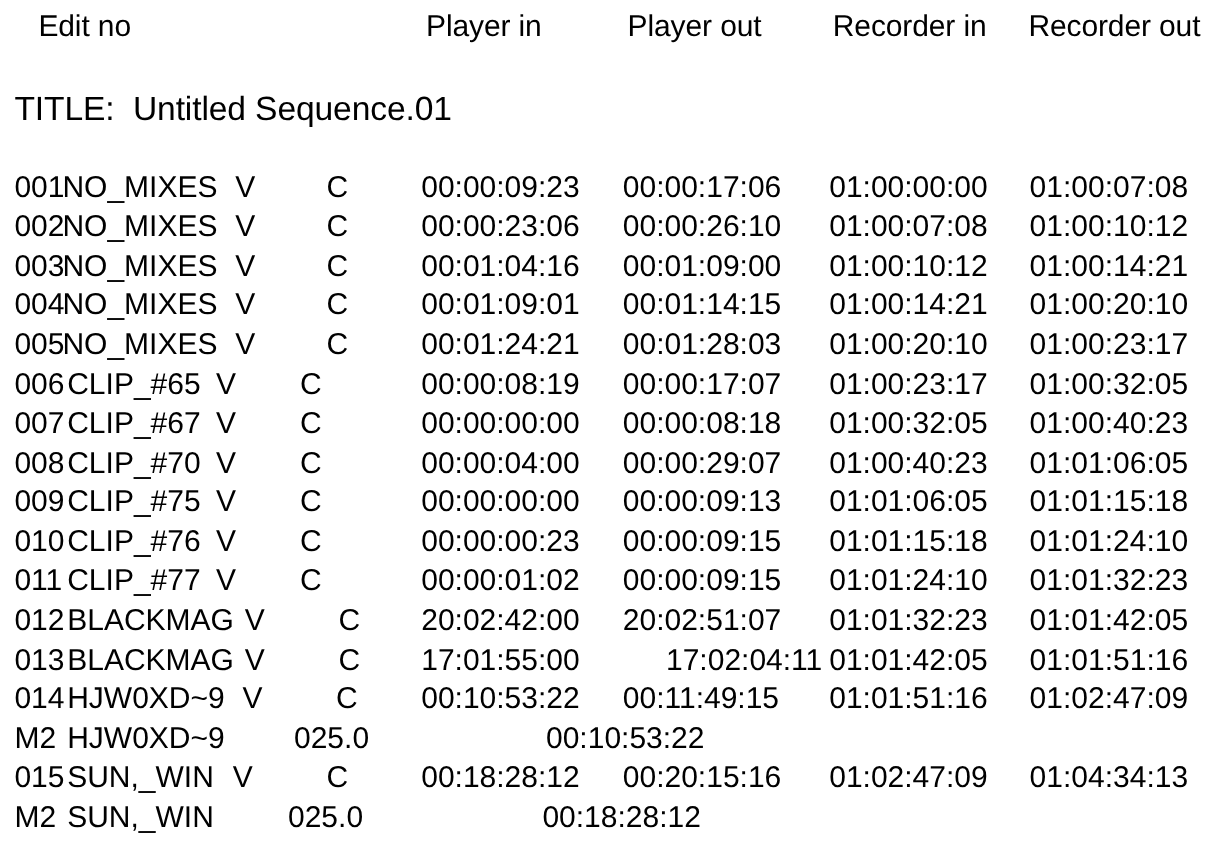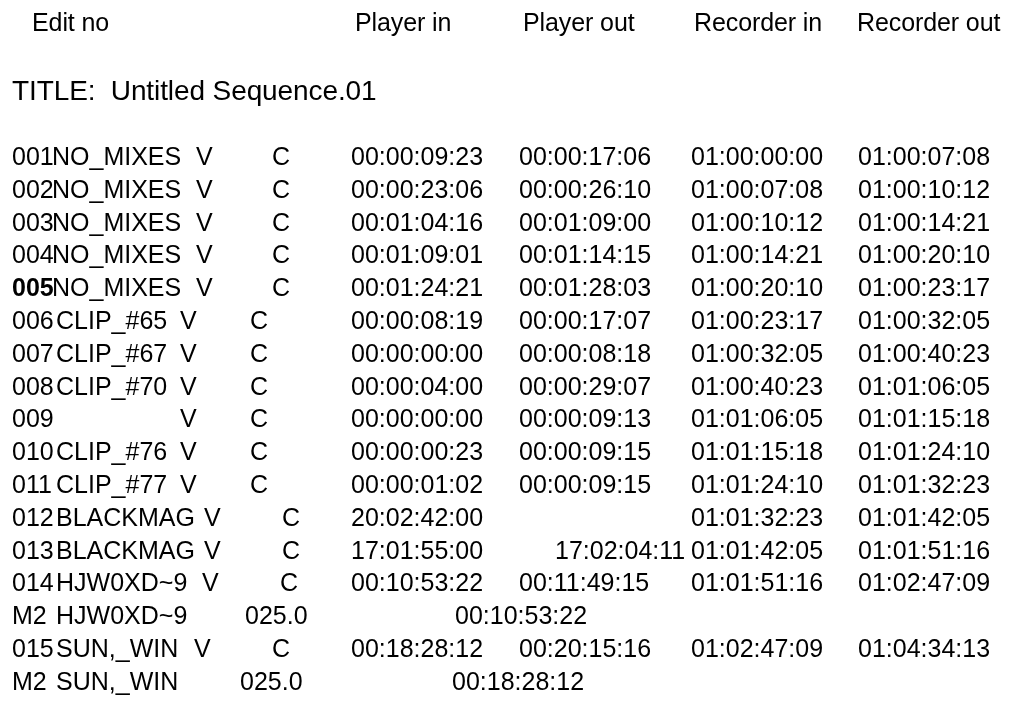--- a/index.html
+++ b/index.html
@@ -123,21 +123,21 @@
         <div class="c editno" style="left: 12px;">004</div>
         <div class="c reel" style="left: 52px;">NO_MIXES</div>
         <div class="c trk" style="left: 196px;">V</div>
         <div class="c edtype" style="left: 272px;">C</div>
         <div class="c tc col-pin" style="left: 351px;">00:01:09:01</div>
         <div class="c tc col-pout" style="left: 519px;">00:01:14:15</div>
         <div class="c tc col-rin" style="left: 691px;">01:00:14:21</div>
         <div class="c tc col-rout" style="left: 858px;">01:00:20:10</div>
       </div>
       <div class="row" style="top: 271.2px;">
-        <div class="c editno" style="left: 12px; font-weight: bold;">005</div>
+        <div class="c editno" style="left: 12px;">005</div>
         <div class="c reel" style="left: 52px;">NO_MIXES</div>
         <div class="c trk" style="left: 196px;">V</div>
         <div class="c edtype" style="left: 272px;">C</div>
         <div class="c tc col-pin" style="left: 351px;">00:01:24:21</div>
         <div class="c tc col-pout" style="left: 519px;">00:01:28:03</div>
         <div class="c tc col-rin" style="left: 691px;">01:00:20:10</div>
         <div class="c tc col-rout" style="left: 858px;">01:00:23:17</div>
       </div>
       <div class="row" style="top: 304px;">
         <div class="c editno" style="left: 12px;">006</div>
@@ -164,20 +164,21 @@
         <div class="c reel" style="left: 56px;">CLIP_#70</div>
         <div class="c trk" style="left: 180px;">V</div>
         <div class="c edtype" style="left: 250px;">C</div>
         <div class="c tc col-pin" style="left: 351px;">00:00:04:00</div>
         <div class="c tc col-pout" style="left: 519px;">00:00:29:07</div>
         <div class="c tc col-rin" style="left: 691px;">01:00:40:23</div>
         <div class="c tc col-rout" style="left: 858px;">01:01:06:05</div>
       </div>
       <div class="row" style="top: 402.4px;">
         <div class="c editno" style="left: 12px;">009</div>
+        <div class="c reel" style="left: 56px;">CLIP_#75</div>
         <div class="c trk" style="left: 180px;">V</div>
         <div class="c edtype" style="left: 250px;">C</div>
         <div class="c tc col-pin" style="left: 351px;">00:00:00:00</div>
         <div class="c tc col-pout" style="left: 519px;">00:00:09:13</div>
         <div class="c tc col-rin" style="left: 691px;">01:01:06:05</div>
         <div class="c tc col-rout" style="left: 858px;">01:01:15:18</div>
       </div>
       <div class="row" style="top: 435.2px;">
         <div class="c editno" style="left: 12px;">010</div>
         <div class="c reel" style="left: 56px;">CLIP_#76</div>
@@ -197,20 +198,21 @@
         <div class="c tc col-pout" style="left: 519px;">00:00:09:15</div>
         <div class="c tc col-rin" style="left: 691px;">01:01:24:10</div>
         <div class="c tc col-rout" style="left: 858px;">01:01:32:23</div>
       </div>
       <div class="row" style="top: 500.8px;">
         <div class="c editno" style="left: 12px;">012</div>
         <div class="c reel" style="left: 56px;">BLACKMAG</div>
         <div class="c trk" style="left: 204px;">V</div>
         <div class="c edtype" style="left: 282px;">C</div>
         <div class="c tc col-pin" style="left: 351px;">20:02:42:00</div>
+        <div class="c tc col-pout" style="left: 519px;">20:02:51:07</div>
         <div class="c tc col-rin" style="left: 691px;">01:01:32:23</div>
         <div class="c tc col-rout" style="left: 858px;">01:01:42:05</div>
       </div>
       <div class="row" style="top: 533.6px;">
         <div class="c editno" style="left: 12px;">013</div>
         <div class="c reel" style="left: 56px;">BLACKMAG</div>
         <div class="c trk" style="left: 204px;">V</div>
         <div class="c edtype" style="left: 282px;">C</div>
         <div class="c tc col-pin" style="left: 351px;">17:01:55:00</div>
         <div class="c tc col-pout" style="left: 519px; margin-left: 36px;">17:02:04:11</div>

